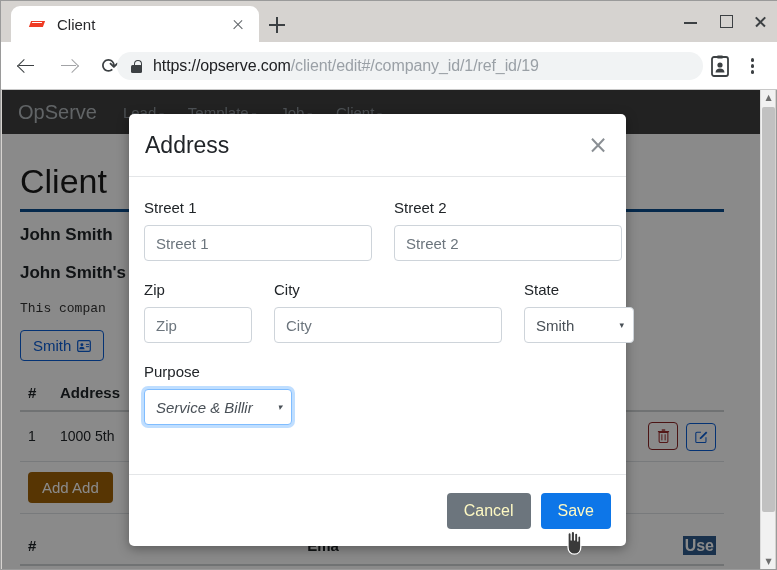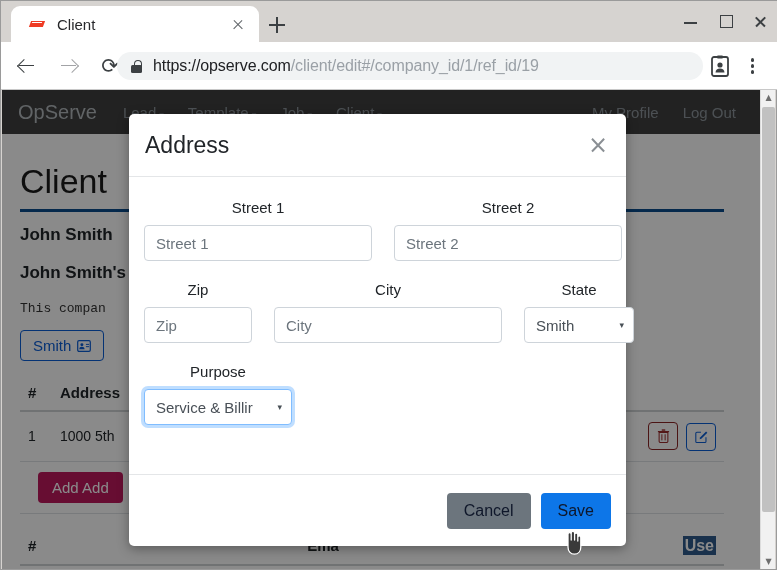--- a/index.html
+++ b/index.html
@@ -180,22 +180,22 @@
   }
   .tbl td { padding: 10px 8px; border-bottom: 1px solid #dee2e6; color: #212529; }
   .tbl th.c-num, .tbl td.c-num { width: 32px; }
   .icon-btn {
     display: inline-flex; width: 30px; height: 28px; border-radius: 4px;
     align-items: center; justify-content: center; cursor: pointer; margin-left: 4px;
   }
   .icon-del { border: 1px solid #8b2626; color: #9b2c2c; }
   .icon-edit { border: 1px solid #0b5ed7; color: #0b5ed7; }
   .btn-primary {
-    display: inline-block; background: #be185d; color: #fff;
-    border-radius: 4px; padding: 7px 14px; font-size: 15px; cursor: pointer; margin-left: 10px;
+    display: inline-block; background: #a16207; color: #fff;
+    border-radius: 4px; padding: 7px 14px; font-size: 15px; cursor: pointer;
   }
   .sel-hl { background: #2f5b8c; color: #ffffff; padding: 1px 2px; font-weight: bold; font-size: 16px; }
 
   
   .backdrop {
     position: absolute; left: 1px; top: 89px; width: 760px; height: 479px;
     background: rgba(0,0,0,0.46);
   }
   .modal {
     position: absolute; left: 128px; top: 113px; width: 497px; height: 432px;
@@ -206,21 +206,21 @@
   .modal-head {
     height: 63px; border-bottom: 1px solid #e4e6e8;
     display: flex; align-items: center; padding: 0 16px;
     flex: 0 0 auto;
   }
   .modal-title { font-size: 23px; color: #212529; font-weight: 400; flex: 1 1 auto; }
   .modal-x {
     font-size: 24px; color: #8a8f94; cursor: pointer; line-height: 1;
     font-family: "DejaVu Sans", sans-serif; padding: 0 2px;
   }
-  .modal-body { flex: 1 1 auto; padding: 22px 15px 0 15px; text-align: center; }
+  .modal-body { flex: 1 1 auto; padding: 22px 15px 0 15px; }
   .row { display: flex; gap: 22px; margin-bottom: 20px; }
   .fld { display: flex; flex-direction: column; }
   .lbl { font-size: 15px; color: #212529; margin-bottom: 9px; }
   .inp {
     height: 36px; border: 1px solid #ced4da; border-radius: 4px;
     background: #fff; font-size: 15px; color: #6c757d;
     padding: 0 11px; display: flex; align-items: center; cursor: text;
   }
   .sel {
     height: 36px; border: 1px solid #ced4da; border-radius: 4px;
@@ -230,28 +230,28 @@
   }
   .sel .arw { font-size: 9px; color: #495057; margin-left: 10px; }
   .sel.focused {
     border: 1px solid #80bdff;
     box-shadow: 0 0 0 3px rgba(0,123,255,0.25);
   }
   .w-street { width: 228px; }
   .w-zip    { width: 108px; }
   .w-city   { width: 228px; }
   .w-state  { width: 110px; }
-  .w-purpose{ width: 148px; }
+  .w-purpose{ width: 148px; font-style: italic; }
   .modal-foot {
     flex: 0 0 auto; height: 72px; border-top: 1px solid #e4e6e8;
     display: flex; align-items: center; justify-content: flex-end;
     gap: 10px; padding: 0 15px;
   }
   .btn {
-    border: none; border-radius: 4px; font-size: 16px; color: #0f172a;
+    border: none; border-radius: 4px; font-size: 16px; color: #fef9c3;
     padding: 9px 17px; cursor: pointer; font-family: "Liberation Sans", sans-serif;
   }
   .btn-cancel { background: #6c757d; }
   .btn-save   { background: #0d76e8; }
 
   
   .cursor {
     position: absolute; left: 562px; top: 529px; width: 22px; height: 26px;
     pointer-events: none;
   }
@@ -315,24 +315,20 @@
   </div>
 
   <div class="viewport">
 
     <div class="appnav">
       <span class="brand">OpServe</span>
       <span class="navitem"><span>Lead</span><span class="caret">▾</span></span>
       <span class="navitem"><span>Template</span><span class="caret">▾</span></span>
       <span class="navitem"><span>Job</span><span class="caret">▾</span></span>
       <span class="navitem"><span>Client</span><span class="caret">▾</span></span>
-      <span class="navright">
-        <span class="navitem">My Profile</span>
-        <span class="navitem">Log Out</span>
-      </span>
     </div>
 
     <div class="pagebody">
       <div class="card">
         <div class="h1">Client</div>
         <div class="hrule"></div>
         <div class="h4">John Smith</div>
         <div class="h4">John Smith's</div>
         <div class="mono">This compan</div>
         <div class="btn-outline">

